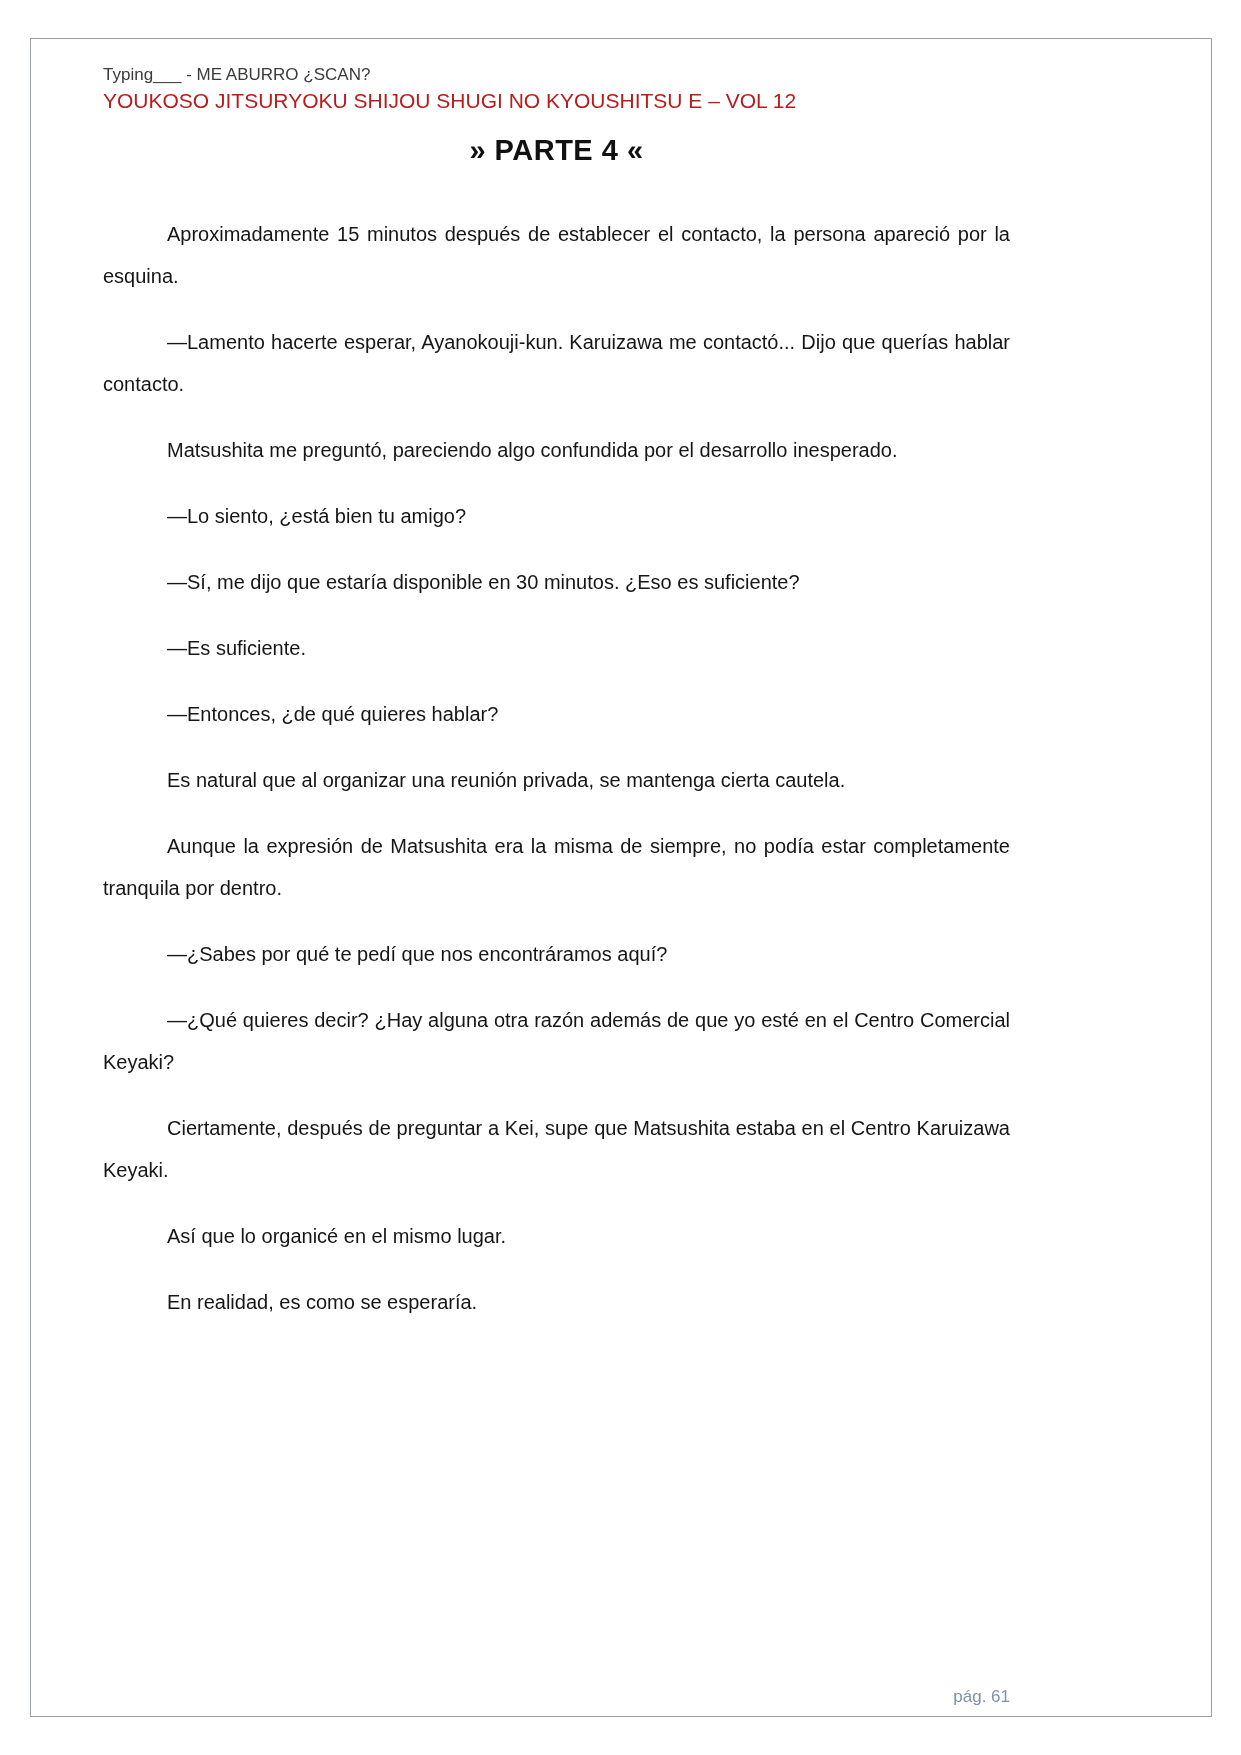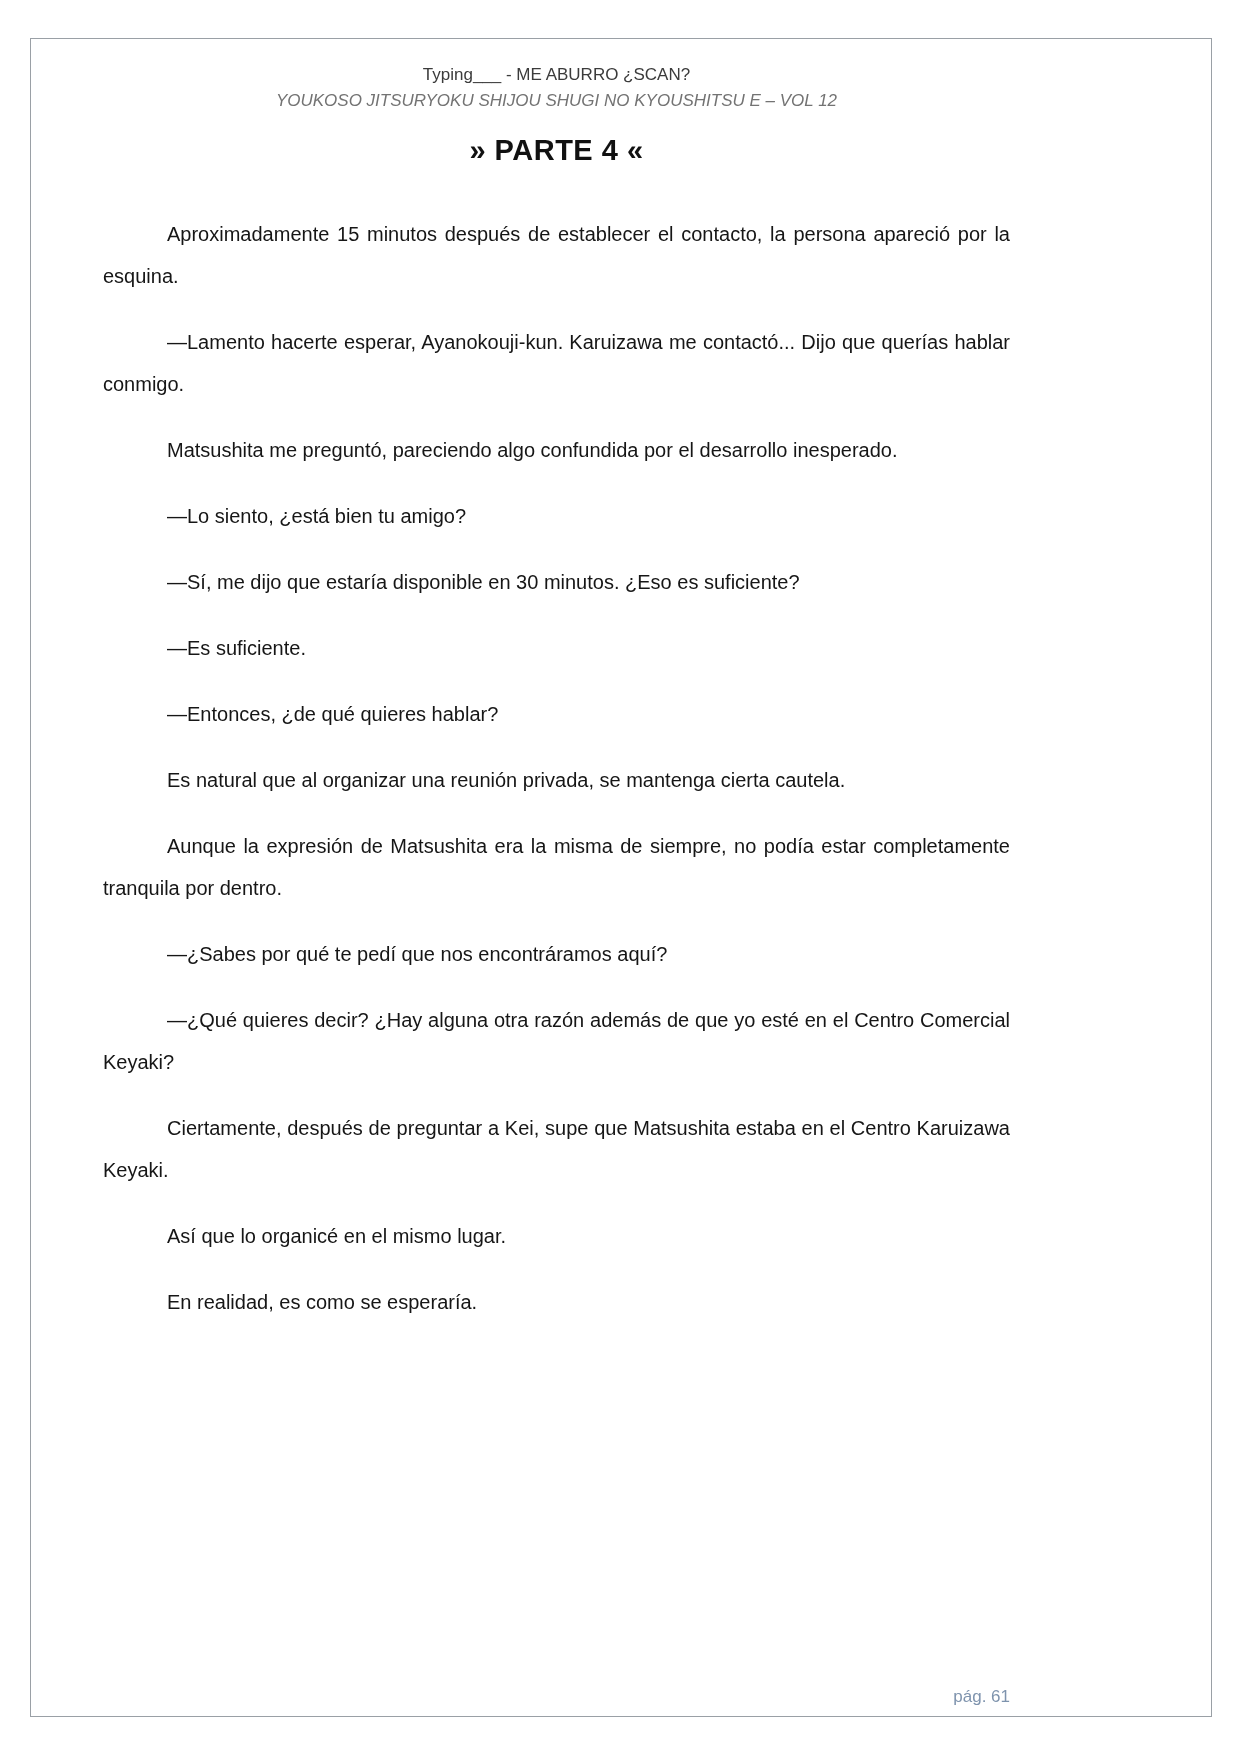--- a/index.html
+++ b/index.html
@@ -26,31 +26,30 @@
   }
   .content {
     position: absolute;
     left: 103px;
     top: 0;
     width: 907px;
     height: 100%;
   }
   .header {
     padding-top: 62px;
-    text-align: center;
+    text-align: left;
     line-height: 26px;
   }
   .header-line1 {
     font-size: 17px;
     color: #3b3b3b;
   }
   .header-line2 {
-    font-size: 17px;
-    color: #737373;
-    font-style: italic;
+    font-size: 21px;
+    color: #b91c1c;
   }
   .doc-title {
     margin-top: 20px;
     text-align: center;
     font-size: 29px;
     font-weight: bold;
     color: #111111;
     letter-spacing: 0.5px;
   }
   .body-text {
@@ -82,21 +81,21 @@
 
     <div class="header">
       <div class="header-line1">Typing___ - ME ABURRO ¿SCAN?</div>
       <div class="header-line2">YOUKOSO JITSURYOKU SHIJOU SHUGI NO KYOUSHITSU E – VOL 12</div>
     </div>
 
     <div class="doc-title">» PARTE 4 «</div>
 
     <div class="body-text">
       <p>Aproximadamente 15 minutos después de establecer el contacto, la persona apareció por la esquina.</p>
-      <p>—Lamento hacerte esperar, Ayanokouji-kun. Karuizawa me contactó... Dijo que querías hablar conmigo.</p>
+      <p>—Lamento hacerte esperar, Ayanokouji-kun. Karuizawa me contactó... Dijo que querías hablar contacto.</p>
       <p>Matsushita me preguntó, pareciendo algo confundida por el desarrollo inesperado.</p>
       <p>—Lo siento, ¿está bien tu amigo?</p>
       <p>—Sí, me dijo que estaría disponible en 30 minutos. ¿Eso es suficiente?</p>
       <p>—Es suficiente.</p>
       <p>—Entonces, ¿de qué quieres hablar?</p>
       <p>Es natural que al organizar una reunión privada, se mantenga cierta cautela.</p>
       <p>Aunque la expresión de Matsushita era la misma de siempre, no podía estar completamente tranquila por dentro.</p>
       <p>—¿Sabes por qué te pedí que nos encontráramos aquí?</p>
       <p>—¿Qué quieres decir? ¿Hay alguna otra razón además de que yo esté en el Centro Comercial Keyaki?</p>
       <p>Ciertamente, después de preguntar a Kei, supe que Matsushita estaba en el Centro Karuizawa Keyaki.</p>

